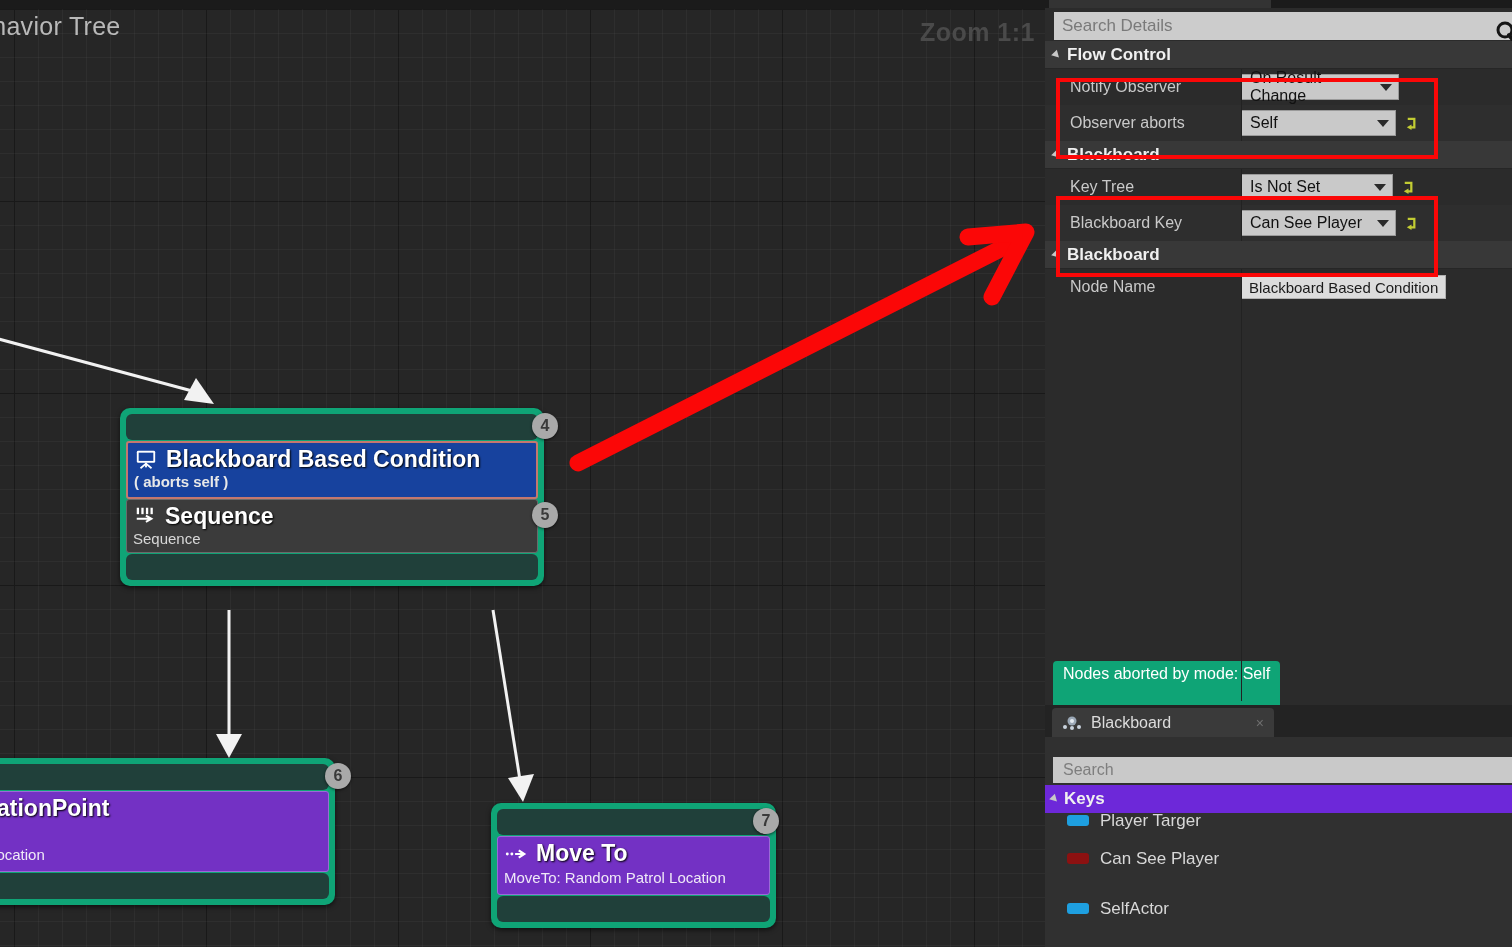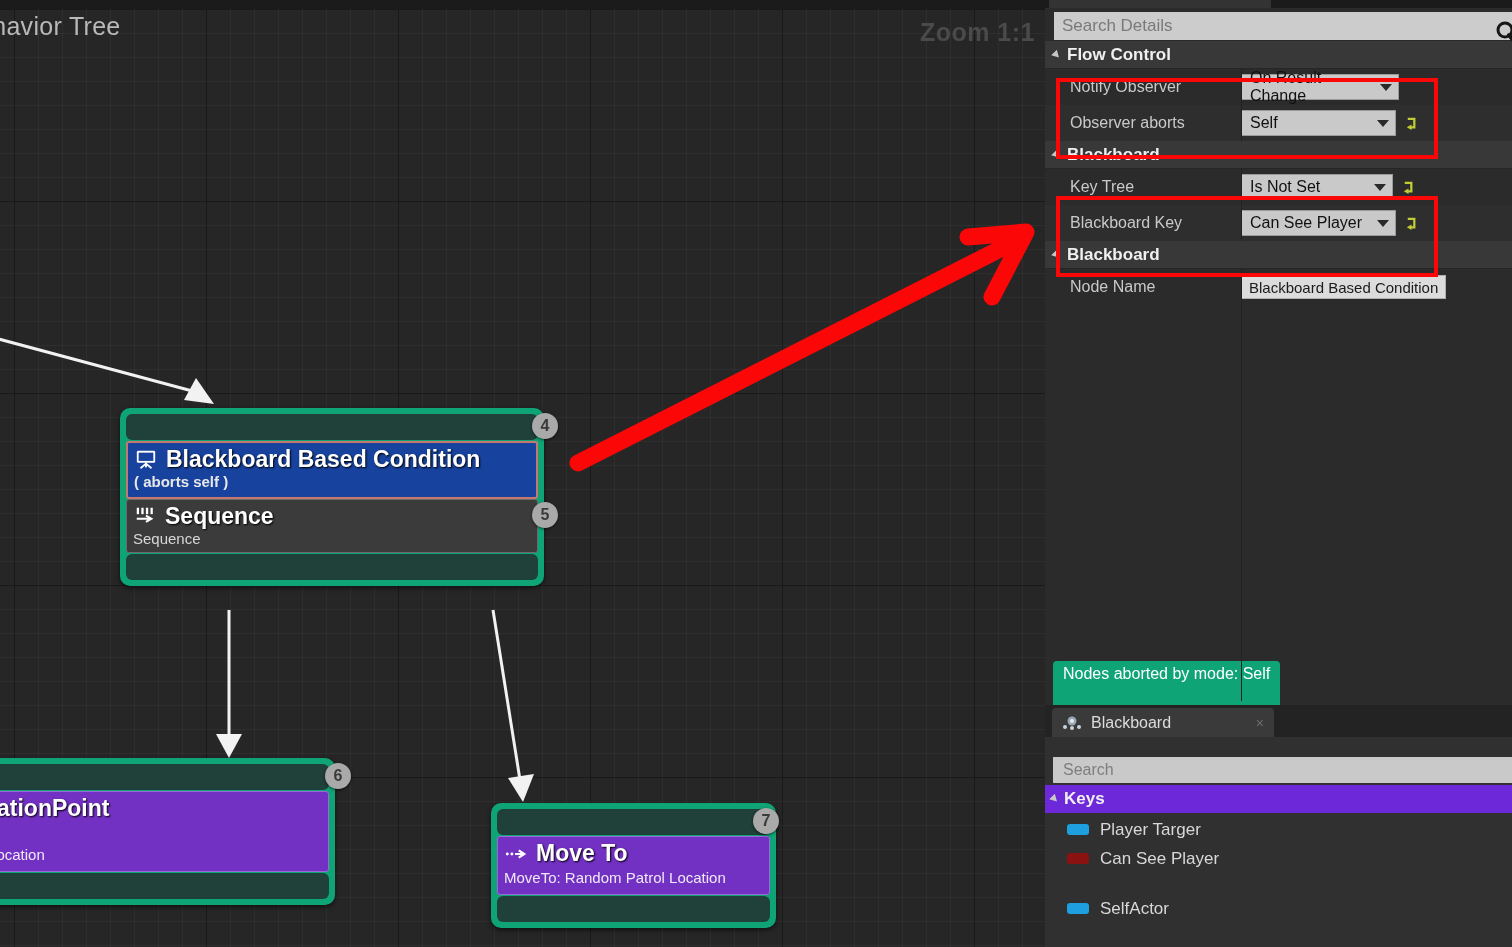--- a/index.html
+++ b/index.html
@@ -435,21 +435,21 @@
         </div>
       </div>
       <div id="bb-content"></div>
       <div id="bb-search">
         <span>Search</span>
       </div>
       <div id="bb-keys-header">
         <span class="tri"></span>
         <span class="lbl">Keys</span>
       </div>
-      <div class="bb-key" style="top:110px">
+      <div class="bb-key" style="top:101px">
         <span class="bb-swatch" style="background:#1e9fe0"></span>
         <span class="lbl">Player Targer</span>
       </div>
       <div class="bb-key" style="top:139px">
         <span class="bb-swatch" style="background:#8c1111"></span>
         <span class="lbl">Can See Player</span>
       </div>
       <div class="bb-key" style="top:197px;overflow:hidden;height:13px">
         <span class="bb-swatch" style="background:#1e9fe0"></span>
         <span class="lbl">SelfActor</span>

